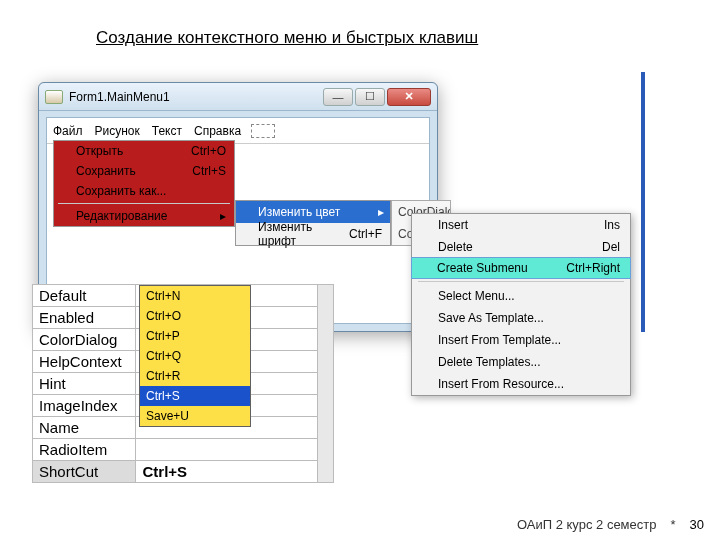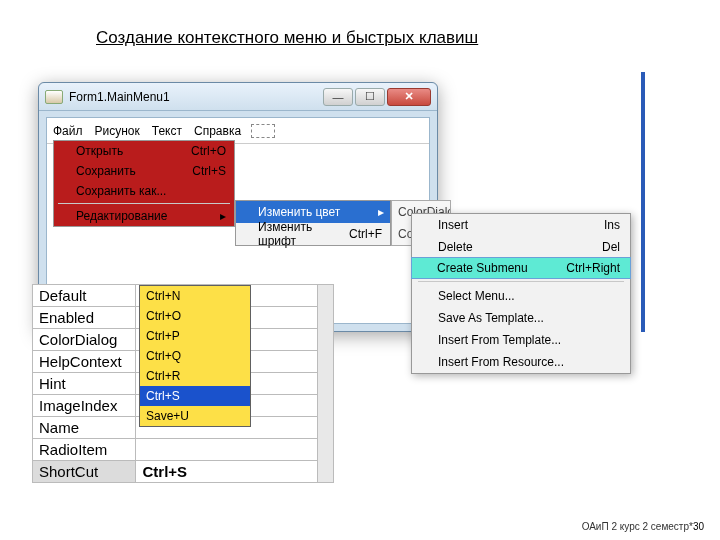--- a/index.html
+++ b/index.html
@@ -57,21 +57,21 @@
   .propgrid tr.sel td.pval { font-weight:bold; }
   .propgrid .scroll { width:16px; background:#e8e8e8; border-left:1px solid #bbb; }
 
   .sc-dd { position:absolute; left:139px; top:285px; width:112px; background:#fde047; border:1px solid #606060; z-index:9; }
   .sc-dd .item { height:20px; padding:0 6px; font-size:12px; display:flex; align-items:center; }
   .sc-dd .item.sel { background:#1a52cc; color:#fff; }
 
   
   .bluestrip { position:absolute; right:75px; top:72px; width:4px; height:260px; background:#2a5bb8; }
 
-  .footer { position:absolute; bottom:8px; right:16px; font-size:10px; color:#333; display:flex; }
+  .footer { position:absolute; bottom:8px; right:16px; font-size:13px; color:#333; display:flex; gap:14px; }
   .footer .pg { color:#000; }
 </style>
 </head>
 <body>
 
 <div class="slide-title">Создание контекстного меню и быстрых клавиш</div>
 
 <div class="bluestrip"></div>
 
 <div class="win7">
@@ -146,20 +146,23 @@
   <div class="mi">
       <span>Select Menu...</span>
     </div>
   <div class="mi">
       <span>Save As Template...</span>
     </div>
   <div class="mi">
       <span>Insert From Template...</span>
     </div>
   <div class="mi">
+      <span>Delete Templates...</span>
+    </div>
+  <div class="mi">
       <span>Insert From Resource...</span>
     </div>
 </div>
 
 <table class="propgrid">
   <tbody>
       <tr>
         <td class="pname">Default</td>
         <td class="pval">False</td>
         <td class="scroll" rowspan="9"></td>

